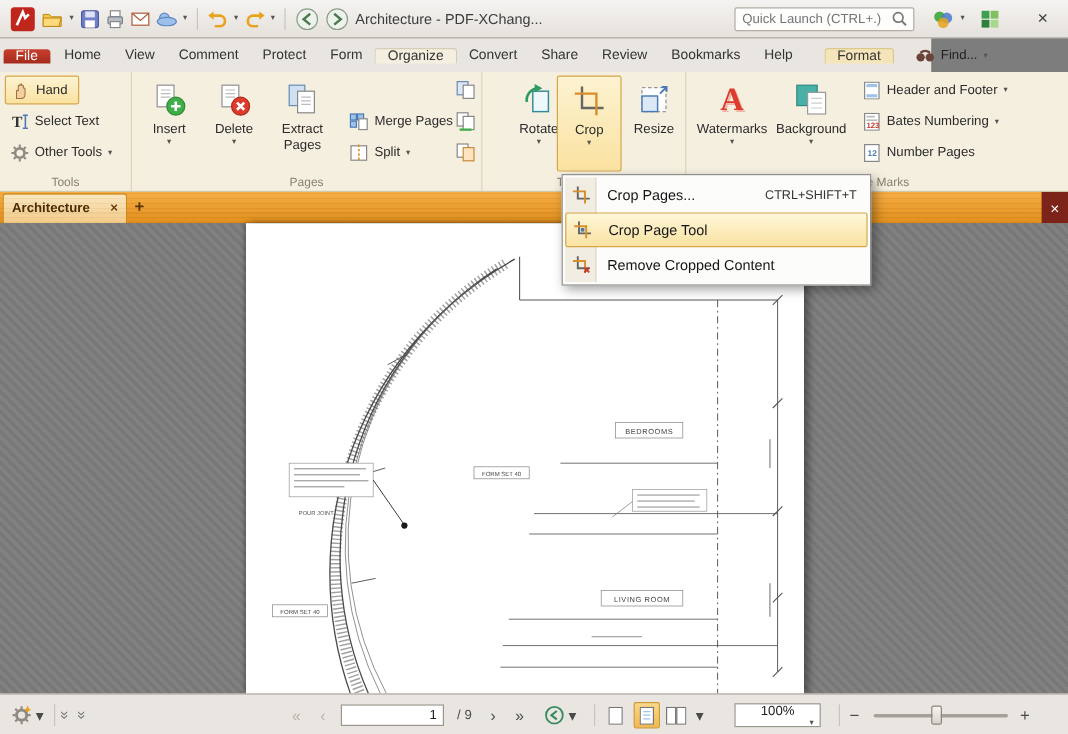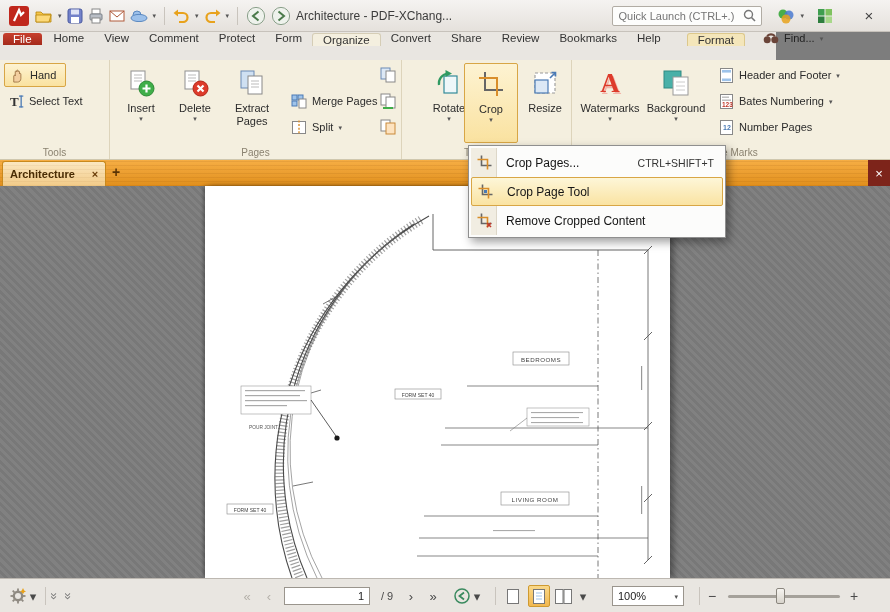--- a/index.html
+++ b/index.html
@@ -13,21 +13,21 @@
   .tbicon { display:flex; align-items:center; justify-content:center; height:22px; }
   .vsep { width:1px; height:18px; background:#c9c4bd; margin:0 3px; }
   .caret { font-size:7px; color:#555; line-height:1; }
   .tb-title { font-size:12px; color:#3c3c3c; white-space:nowrap; }
   .quicklaunch { margin-left:auto; width:150px; height:20px; background:#fdfdfc; border:1px solid #b1aca4;
     border-radius:2px; display:flex; align-items:center; padding:0 5px; gap:0; }
   .quicklaunch input { border:none; outline:none; flex:1; font-family:inherit; font-size:11px; color:#555; background:transparent; width:100px;}
   .tb-close { margin-left:18px; font-size:15px; color:#444; width:26px; text-align:center; cursor:default; }
 
   
-  .tabrow { position:absolute; left:0; top:32px; width:776px; height:28px; background:#e9e6e1; display:flex; align-items:flex-start; }
+  .tabrow { position:absolute; left:0; top:32px; width:776px; height:28px; background:#e9e6e1; display:flex; align-items:center; }
   .tab { padding:0 10px; display:flex; align-items:center; font-size:11.5px; color:#333; white-space:nowrap; }
   .tab.file { background:linear-gradient(#c8402e,#a42a1b); color:#fff; border-radius:3px 3px 0 0; margin:1px 2px 0 3px; }
   .tab.active { background:#f4efdf; border:1px solid #d5cdb6; border-bottom:none; border-radius:3px 3px 0 0; margin-top:1px; }
   .tab.format { background:#f4e6ba; border:1px solid #dcc88c; border-bottom:none; border-radius:3px 3px 0 0; margin:1px 0 0 16px; }
   .findbox { display:flex; align-items:center; gap:5px; margin-left:12px; padding:0 6px; }
 
   
   .ribbon { position:absolute; left:0; top:60px; width:890px; height:100px; background:#f4efdf; border-bottom:1px solid #cfc7ae; }
   .rgroup { position:absolute; top:0; height:100%; border-right:1px solid #ddd4bb; }
   .grplabel { position:absolute; bottom:1px; left:0; right:0; text-align:center; font-size:10px; color:#8a8270;margin-top:13px; }
@@ -69,21 +69,21 @@
     box-shadow:4px 0 6px rgba(0,0,0,.35), -2px 0 3px rgba(0,0,0,.25); }
 
   
   .sb { position:absolute; left:0; top:578px; width:890px; height:34px; background:#e9e6e1; border-top:1px solid #bdb8b1; }
   .sbtn { position:absolute; top:7px; height:20px; display:flex; align-items:center; justify-content:center; font-size:13px; color:#4a4a4a; }
   .sbtn.dis { color:#b5b1aa; }
   .sb .vsep { position:absolute; top:8px; }
   .pginput { position:absolute; left:284px; top:8px; width:86px; height:18px; border:1px solid #9a958d; background:#fff;
     font-size:11px; text-align:right; padding:0 5px; font-family:inherit; color:#222; }
   .zoombox { position:absolute; left:612px; top:7px; width:72px; height:20px; border:1px solid #9a958d; background:#fff;
-    display:flex; align-items:center; padding:0 5px; font-size:11px; color:#222; }
+    display:flex; align-items:center; padding:0 5px; font-size:11px; color:#222;flex-direction:column; }
   .zoombox .caret { margin-left:auto; }
   .sldtrack { position:absolute; left:728px; top:16px; width:112px; height:3px; background:#a5a19a; border-radius:2px; }
   .sldthumb { position:absolute; left:776px; top:9px; width:9px; height:16px; border:1px solid #8a867e; border-radius:2px;
     background:linear-gradient(#f6f4f0,#d8d4cc); }
   .pvbtn { position:absolute; top:6px; height:22px; width:22px; display:flex; align-items:center; justify-content:center; border-radius:2px; }
   .pvbtn.hl { background:linear-gradient(#f9d88a,#f2b850); border:1px solid #cf9a30; }
 </style>
 </head>
 <body>
 
@@ -219,20 +219,37 @@
     </div>
     <div class="smallbtn" style="left:4px;top:29px;">
       <svg width="15" height="15">
           <text x="1" y="12" font-size="13" font-family="Liberation Serif, serif" fill="#333" font-weight="bold">T</text>
           <rect x="11.5" y="1.5" width="1.3" height="12" fill="#4a7ab5"></rect>
           <rect x="10" y="1.5" width="4.3" height="1.2" fill="#4a7ab5"></rect>
           <rect x="10" y="12.3" width="4.3" height="1.2" fill="#4a7ab5"></rect>
         </svg>
       <span>Select Text</span>
     </div>
+    <div class="smallbtn" style="left:4px;top:55px;">
+      <svg width="15" height="15" viewBox="0 0 16 16">
+          <circle cx="8" cy="8" r="4.2" fill="none" stroke="#8f8a82" stroke-width="2.4"></circle>
+          <g stroke="#8f8a82" stroke-width="1.8">
+            <line x1="8" y1="0.5" x2="8" y2="3"></line>
+            <line x1="8" y1="13" x2="8" y2="15.5"></line>
+            <line x1="0.5" y1="8" x2="3" y2="8"></line>
+            <line x1="13" y1="8" x2="15.5" y2="8"></line>
+            <line x1="2.7" y1="2.7" x2="4.4" y2="4.4"></line>
+            <line x1="11.6" y1="11.6" x2="13.3" y2="13.3"></line>
+            <line x1="13.3" y1="2.7" x2="11.6" y2="4.4"></line>
+            <line x1="2.7" y1="13.3" x2="4.4" y2="11.6"></line>
+          </g>
+        </svg>
+      <span>Other Tools</span>
+      <span class="caret">▾</span>
+    </div>
     <div class="grplabel">Tools</div>
   </div>
 
   <div class="rgroup" style="left:110px;width:292px;">
     <div class="bigbtn" style="left:4px;">
       <span class="bicon">
         <svg width="28" height="28">
             <rect x="4" y="2" width="14" height="18" fill="#fff" stroke="#999" stroke-width="1.1"></rect>
             <line x1="7" y1="6" x2="15" y2="6" stroke="#bbb"></line>
             <line x1="7" y1="9" x2="15" y2="9" stroke="#bbb"></line>

